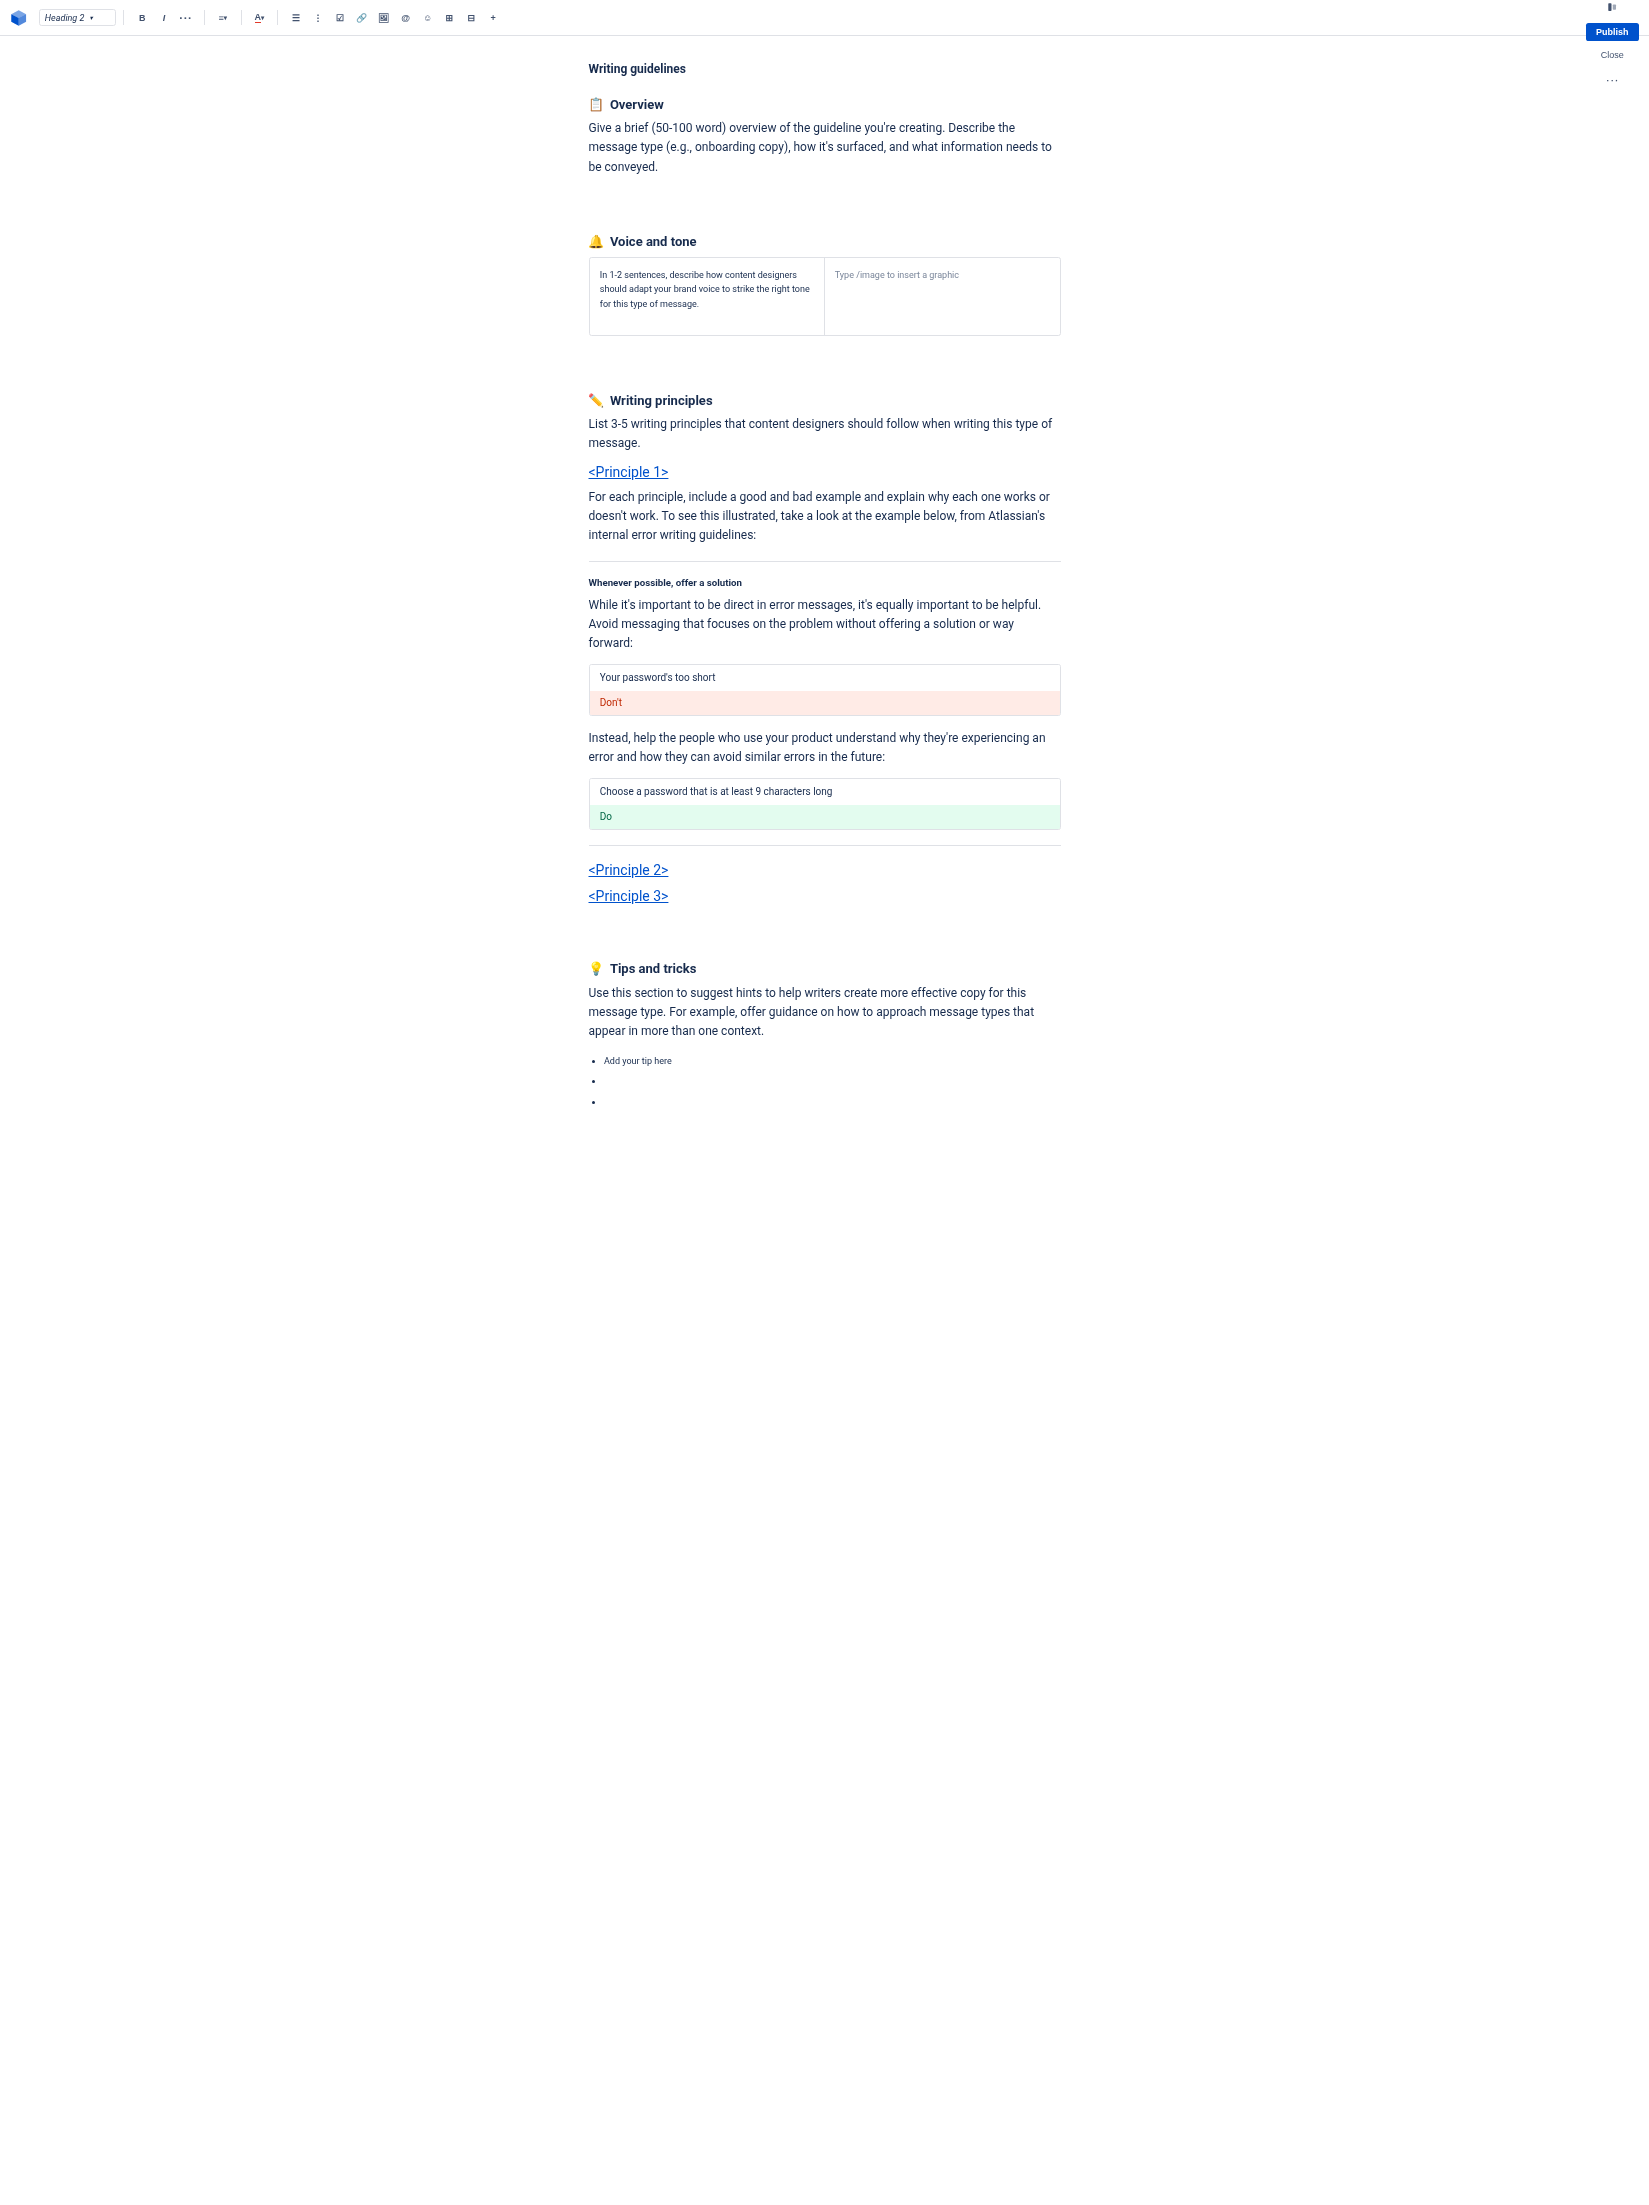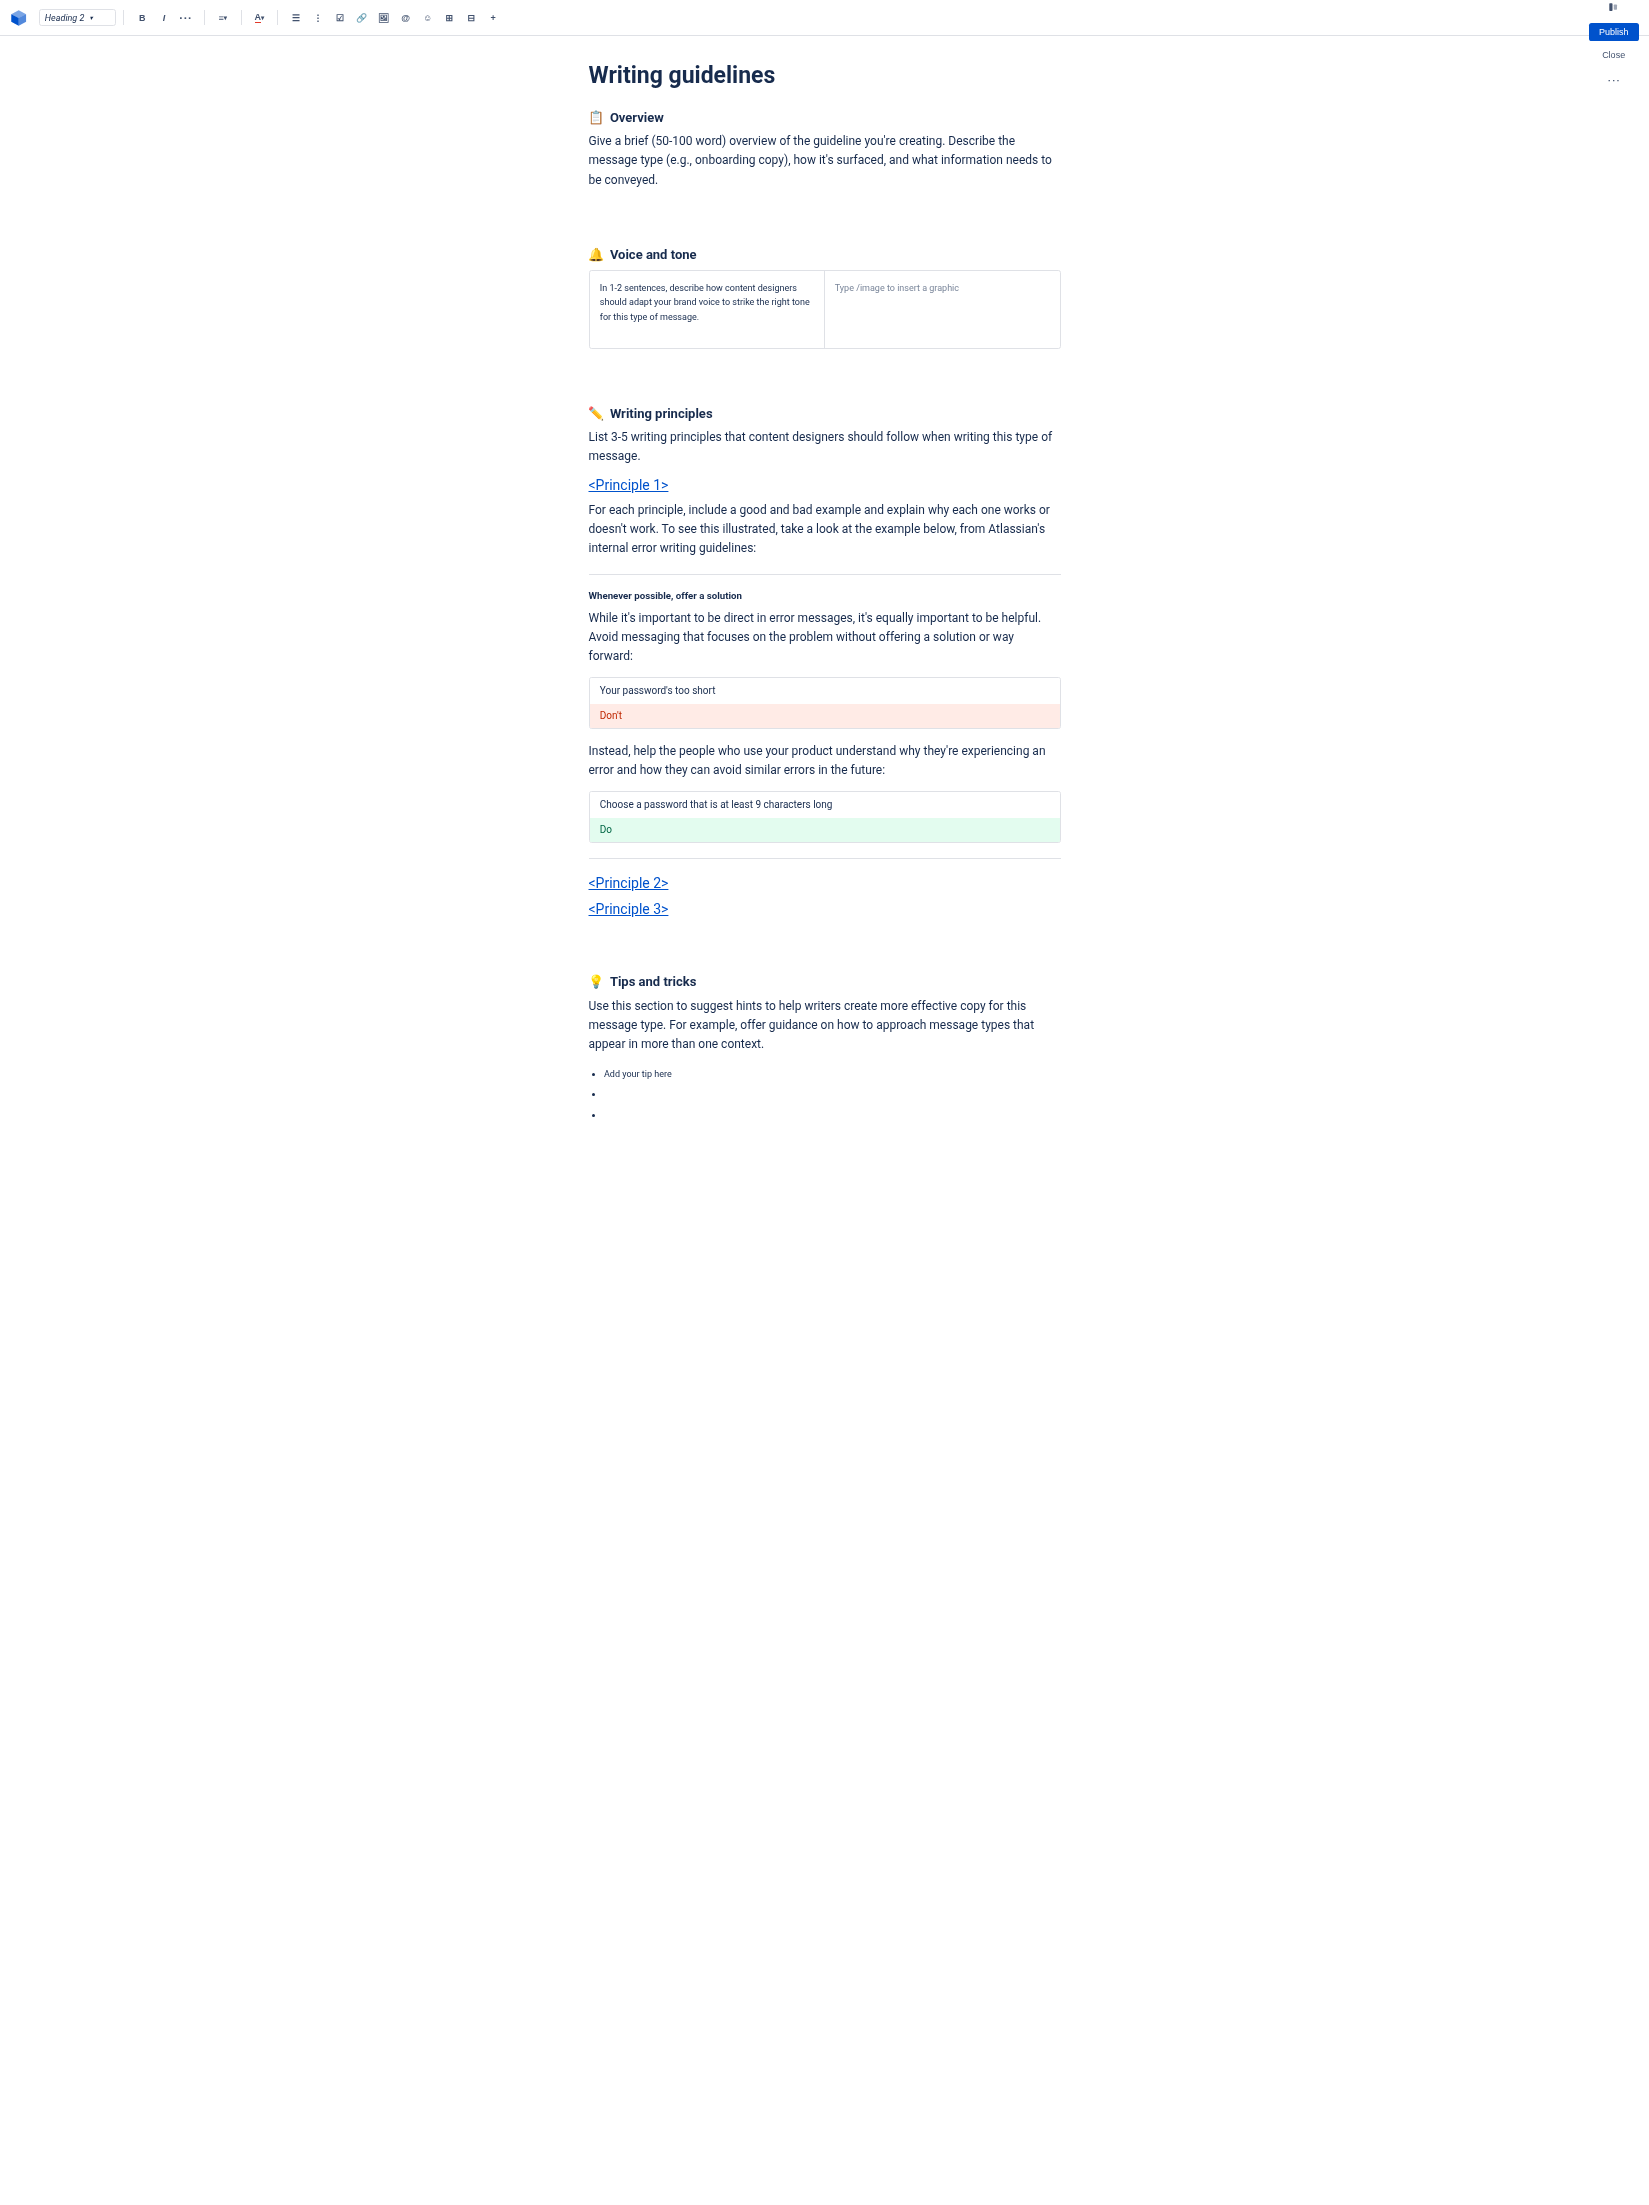--- a/index.html
+++ b/index.html
@@ -98,21 +98,21 @@
       border-radius: 50%;
       border: 1.3px solid #fff;
     }
     .btn-publish {
       background: #0052cc;
       color: #fff;
       border: none;
       border-radius: 2.6px;
       padding: 3.9px 10.3px;
       font-size: 9px;
-      font-weight: 400;
+      font-weight: 700;
       cursor: pointer;
     }
     .btn-close {
       background: transparent;
       border: none;
       color: #42526e;
       font-size: 9px;
       cursor: pointer;
       padding: 3.9px 5.2px;
     }
@@ -130,21 +130,21 @@
     }
 
     
     .editor-container {
       max-width: 503px;
       margin: 0 auto;
       padding: 26px 15.5px 52px;
     }
 
     .page-title {
-      font-size: 23px;
+      font-size: 12px;
       font-weight: 700;
       color: #172b4d;
       margin-bottom: 20.6px;
     }
 
     .section {
       margin-bottom: 26px;
     }
 
     .section-heading {

